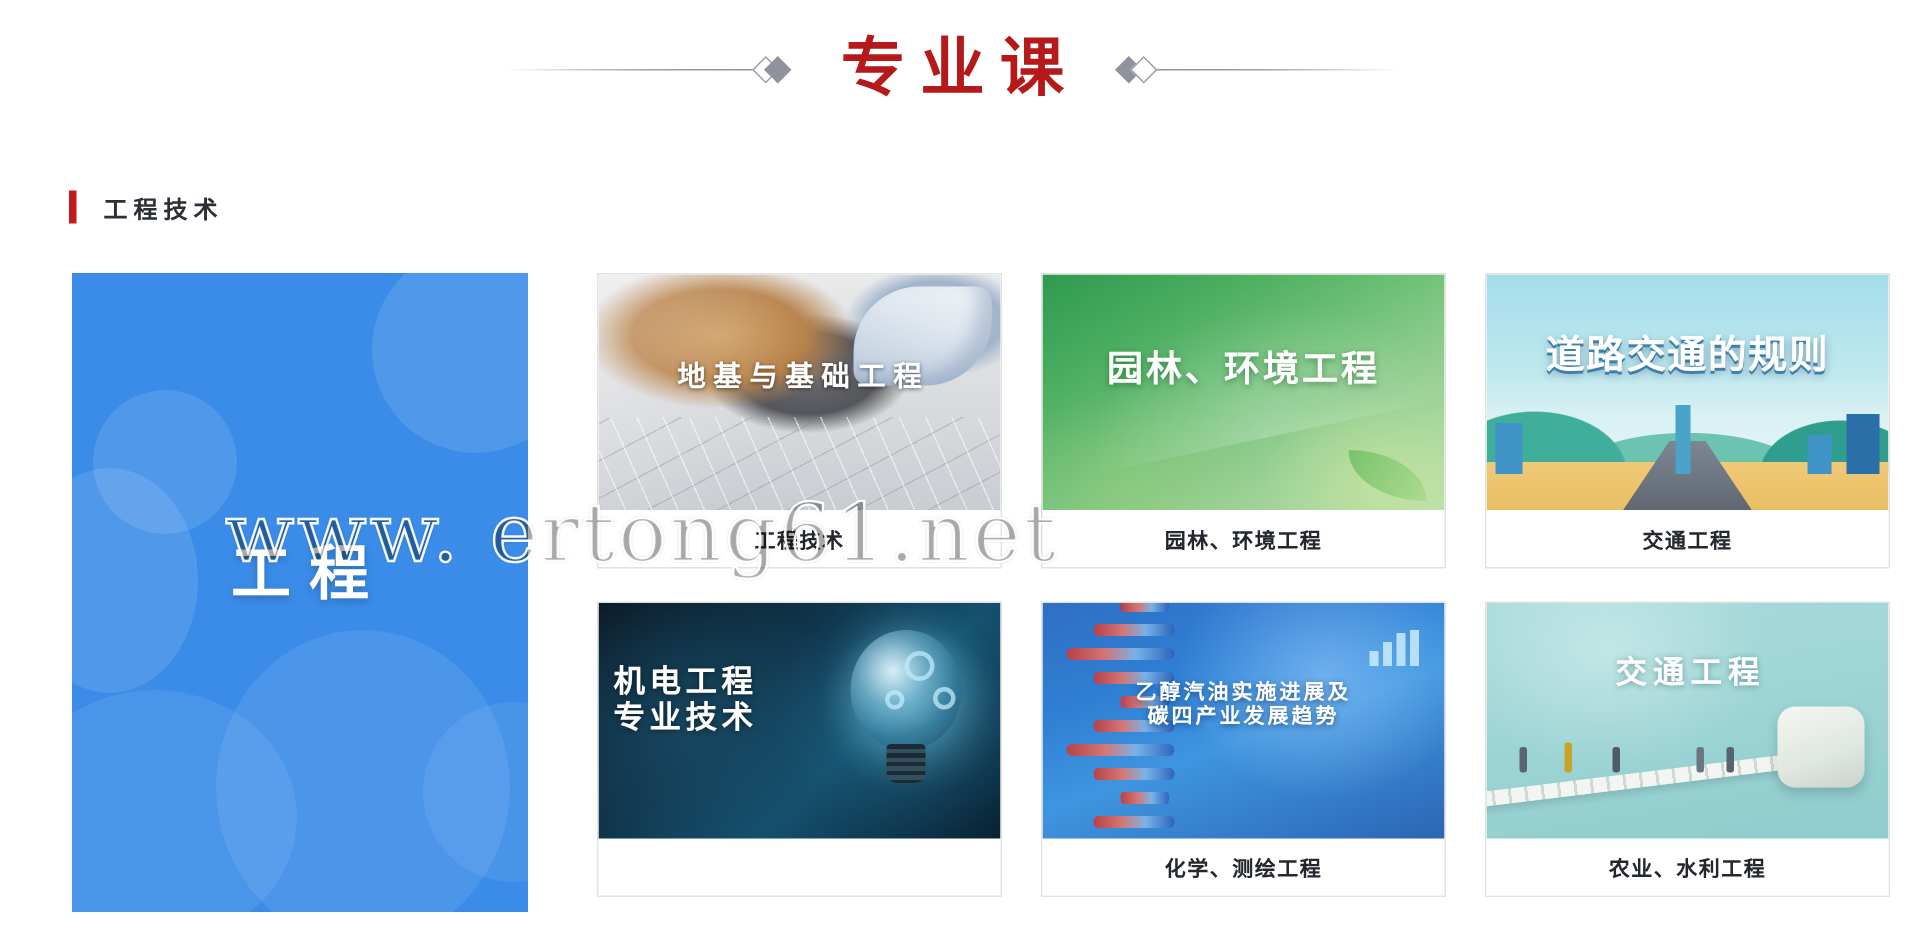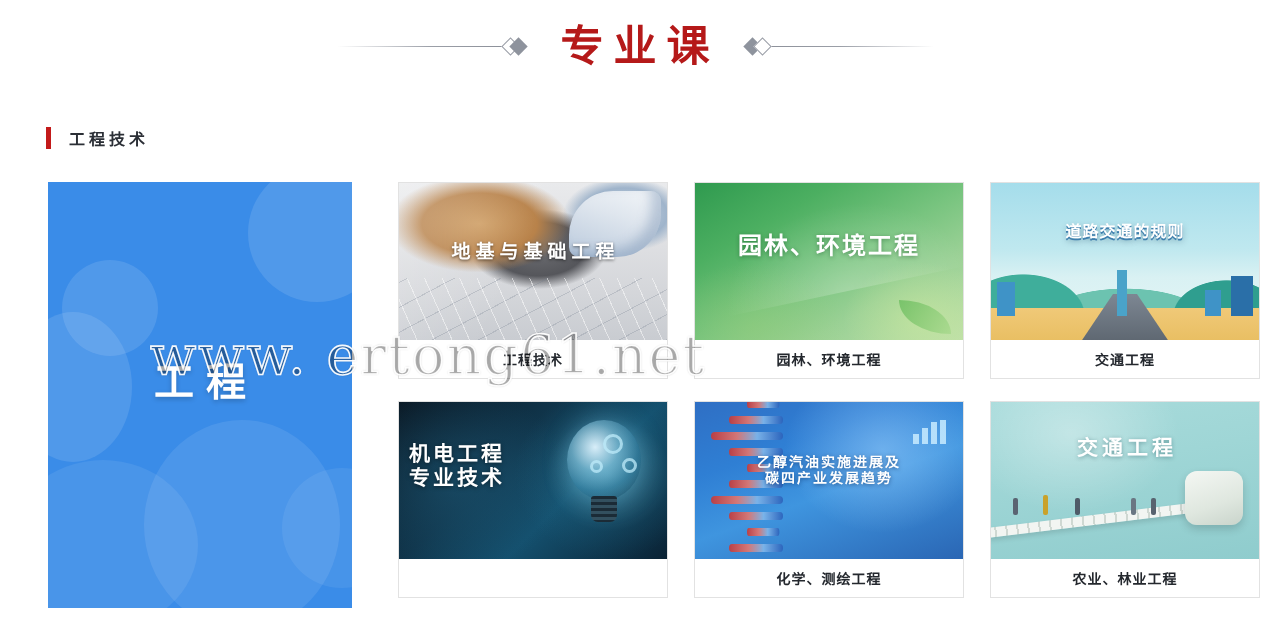--- a/index.html
+++ b/index.html
@@ -249,21 +249,21 @@
     clip-path: polygon(36% 0, 64% 0, 100% 100%, 0% 100%);
   }
   .th-road .bldg {
     position:absolute; bottom:24px;
     background: #2f7fb8;
   }
   .th-road .g1 { left: 6px;  width: 18px; height: 34px; background:#3f93c7; }
   .th-road .g2 { left: 240px; width: 22px; height: 40px; background:#2a6fa8; }
   .th-road .g3 { left: 214px; width: 16px; height: 26px; background:#3f93c7; }
   .th-road .g4 { left: 126px; width: 10px; height: 46px; background:#4aa3c9; }
-  .th-road .thumb-text { top: 40px; font-size: 16px; letter-spacing: 1px; color:#ffffff; text-shadow: 0 2px 0 #3f7fae, 0 3px 6px rgba(0,40,70,0.35); z-index:3; }
+  .th-road .thumb-text { top: 40px; font-size: 26px; letter-spacing: 1px; color:#ffffff; text-shadow: 0 2px 0 #3f7fae, 0 3px 6px rgba(0,40,70,0.35); z-index:3; }
 
   
   .th-elec {
     background:
       radial-gradient(ellipse 120px 110px at 78% 46%, rgba(120,210,235,0.42) 0%, rgba(40,120,150,0.12) 52%, rgba(0,0,0,0) 78%),
       radial-gradient(ellipse 150px 120px at 22% 50%, rgba(30,90,120,0.55) 0%, rgba(8,22,34,0) 76%),
       linear-gradient(135deg, #0b1a26 0%, #10354b 38%, #14506e 62%, #0a2234 100%);
   }
   .th-elec .bulb {
     position:absolute; right: 26px; top: 18px;
@@ -464,21 +464,21 @@
         <div class="thumb th-survey">
           <span class="tape"></span>
           <span class="reel"></span>
           <span class="fig f1"></span>
           <span class="fig f2"></span>
           <span class="fig f3"></span>
           <span class="fig f4"></span>
           <span class="fig f5"></span>
           <div class="thumb-text">交通工程</div>
         </div>
-        <div class="caption">农业、林业工程</div>
+        <div class="caption">农业、水利工程</div>
       </div>
 
     </div>
   </div>
 
   <div class="watermark">www. ertong61.net</div>
 
 </div>
 
 </body></html>

